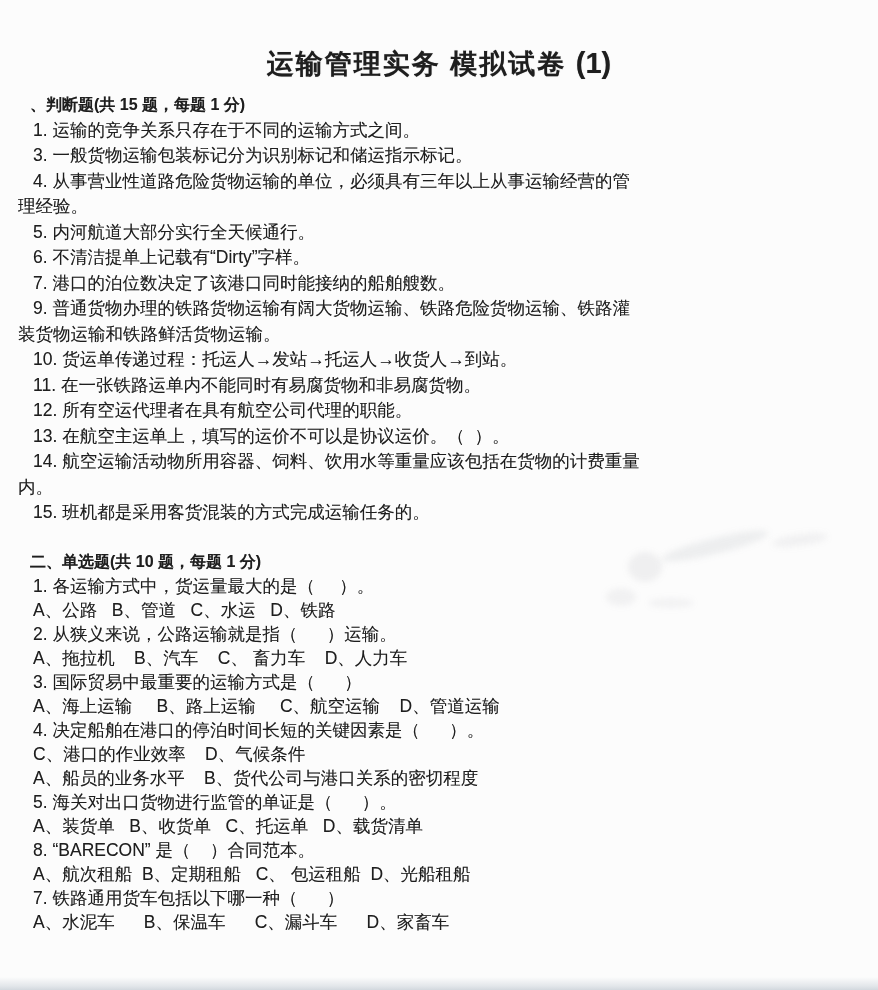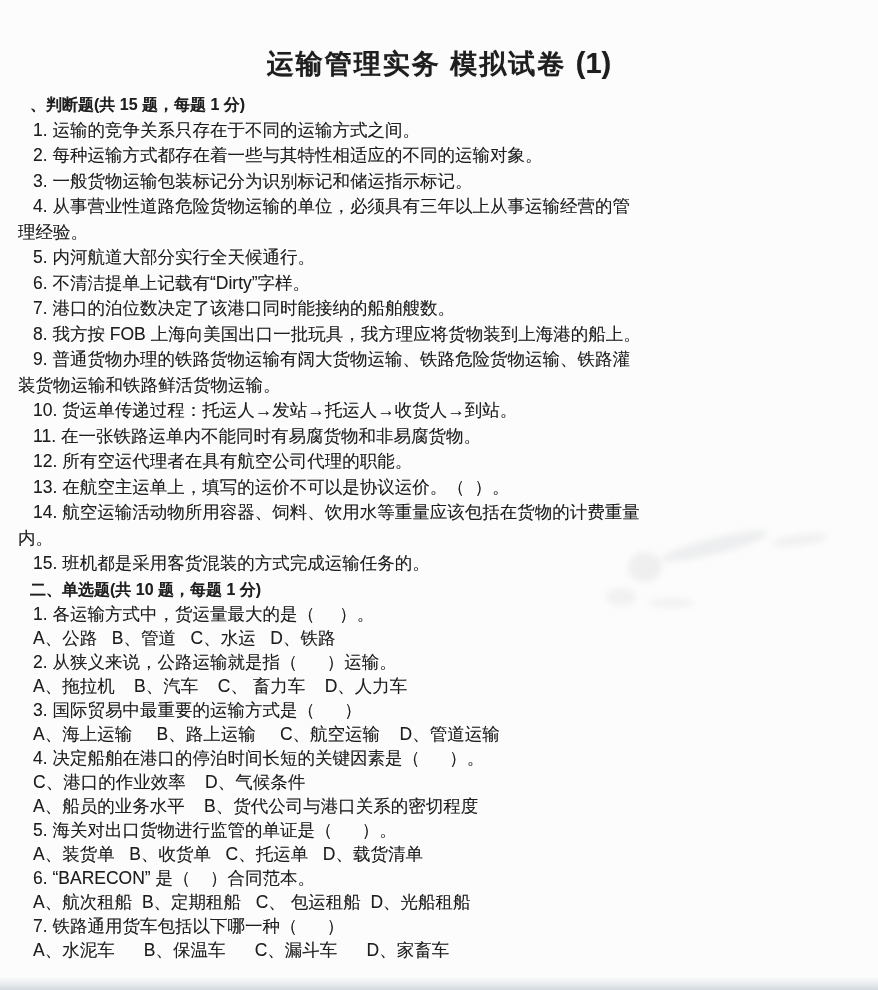--- a/index.html
+++ b/index.html
@@ -43,21 +43,21 @@
   .line {
     font-size: 17.5px;
     padding-left: 33px;
     padding-right: 26px;
     white-space: pre-wrap;
     text-shadow: 0 0 0.6px rgba(20,20,20,0.35);
   }
   .section-0 .line { line-height: 25.5px; }
   .section-1 .line { line-height: 24px; }
   .line.cont { padding-left: 18px; }
-  .section-1 { }
+  .section-1 { margin-top: 23px; }
 
   
   .artifact {
     position: absolute;
     border-radius: 50%;
     filter: blur(3px);
     pointer-events: none;
   }
   .a1 { left: 660px; top: 538px; width: 110px; height: 16px;
         background: rgba(110,115,125,0.10); transform: rotate(-14deg); }
@@ -80,28 +80,26 @@
 
 <div class="page" style="--bg: #fcfcfc; --ink: #1e1e1e;">
 
   <div class="title"><span>运输管理实务 模拟试卷 </span><span class="title-num">(1)</span></div>
 
   <div class="content">
     <div id="sections">
         <div class="section section-0">
           <div class="section-heading"><span>、判断题</span><span class="seg-num">(</span><span>共 </span><span class="seg-num">15</span><span> 题，每题 </span><span class="seg-num">1</span><span> 分</span><span class="seg-num">)</span></div>
           <div class="line">1. 运输的竞争关系只存在于不同的运输方式之间。</div>
-          <div class="line">2. 每种运输方式都存在着一些与其特性相适应的不同的运输对象。</div>
           <div class="line">3. 一般货物运输包装标记分为识别标记和储运指示标记。</div>
           <div class="line">4. 从事营业性道路危险货物运输的单位，必须具有三年以上从事运输经营的管</div>
           <div class="line cont">理经验。</div>
           <div class="line">5. 内河航道大部分实行全天候通行。</div>
           <div class="line">6. 不清洁提单上记载有“Dirty”字样。</div>
           <div class="line">7. 港口的泊位数决定了该港口同时能接纳的船舶艘数。</div>
-          <div class="line">8. 我方按 FOB 上海向美国出口一批玩具，我方理应将货物装到上海港的船上。</div>
           <div class="line">9. 普通货物办理的铁路货物运输有阔大货物运输、铁路危险货物运输、铁路灌</div>
           <div class="line cont">装货物运输和铁路鲜活货物运输。</div>
           <div class="line">10. 货运单传递过程：托运人→发站→托运人→收货人→到站。</div>
           <div class="line">11. 在一张铁路运单内不能同时有易腐货物和非易腐货物。</div>
           <div class="line">12. 所有空运代理者在具有航空公司代理的职能。</div>
           <div class="line">13. 在航空主运单上，填写的运价不可以是协议运价。（  ）。</div>
           <div class="line">14. 航空运输活动物所用容器、饲料、饮用水等重量应该包括在货物的计费重量</div>
           <div class="line cont">内。</div>
           <div class="line">15. 班机都是采用客货混装的方式完成运输任务的。</div>
         </div>
@@ -111,21 +109,21 @@
           <div class="line">A、公路   B、管道   C、水运   D、铁路</div>
           <div class="line">2. 从狭义来说，公路运输就是指（      ）运输。</div>
           <div class="line">A、拖拉机    B、汽车    C、 畜力车    D、人力车</div>
           <div class="line">3. 国际贸易中最重要的运输方式是（      ）</div>
           <div class="line">A、海上运输     B、路上运输     C、航空运输    D、管道运输</div>
           <div class="line">4. 决定船舶在港口的停泊时间长短的关键因素是（      ）。</div>
           <div class="line">C、港口的作业效率    D、气候条件</div>
           <div class="line">A、船员的业务水平    B、货代公司与港口关系的密切程度</div>
           <div class="line">5. 海关对出口货物进行监管的单证是（      ）。</div>
           <div class="line">A、装货单   B、收货单   C、托运单   D、载货清单</div>
-          <div class="line">6. “BARECON” 是（    ）合同范本。</div>
+          <div class="line">8. “BARECON” 是（    ）合同范本。</div>
           <div class="line">A、航次租船  B、定期租船   C、 包运租船  D、光船租船</div>
           <div class="line">7. 铁路通用货车包括以下哪一种（      ）</div>
           <div class="line">A、水泥车      B、保温车      C、漏斗车      D、家畜车</div>
         </div>
       </div>
   </div>
 
   <div class="artifact a1"></div>
   <div class="artifact a2"></div>
   <div class="artifact a3"></div>

